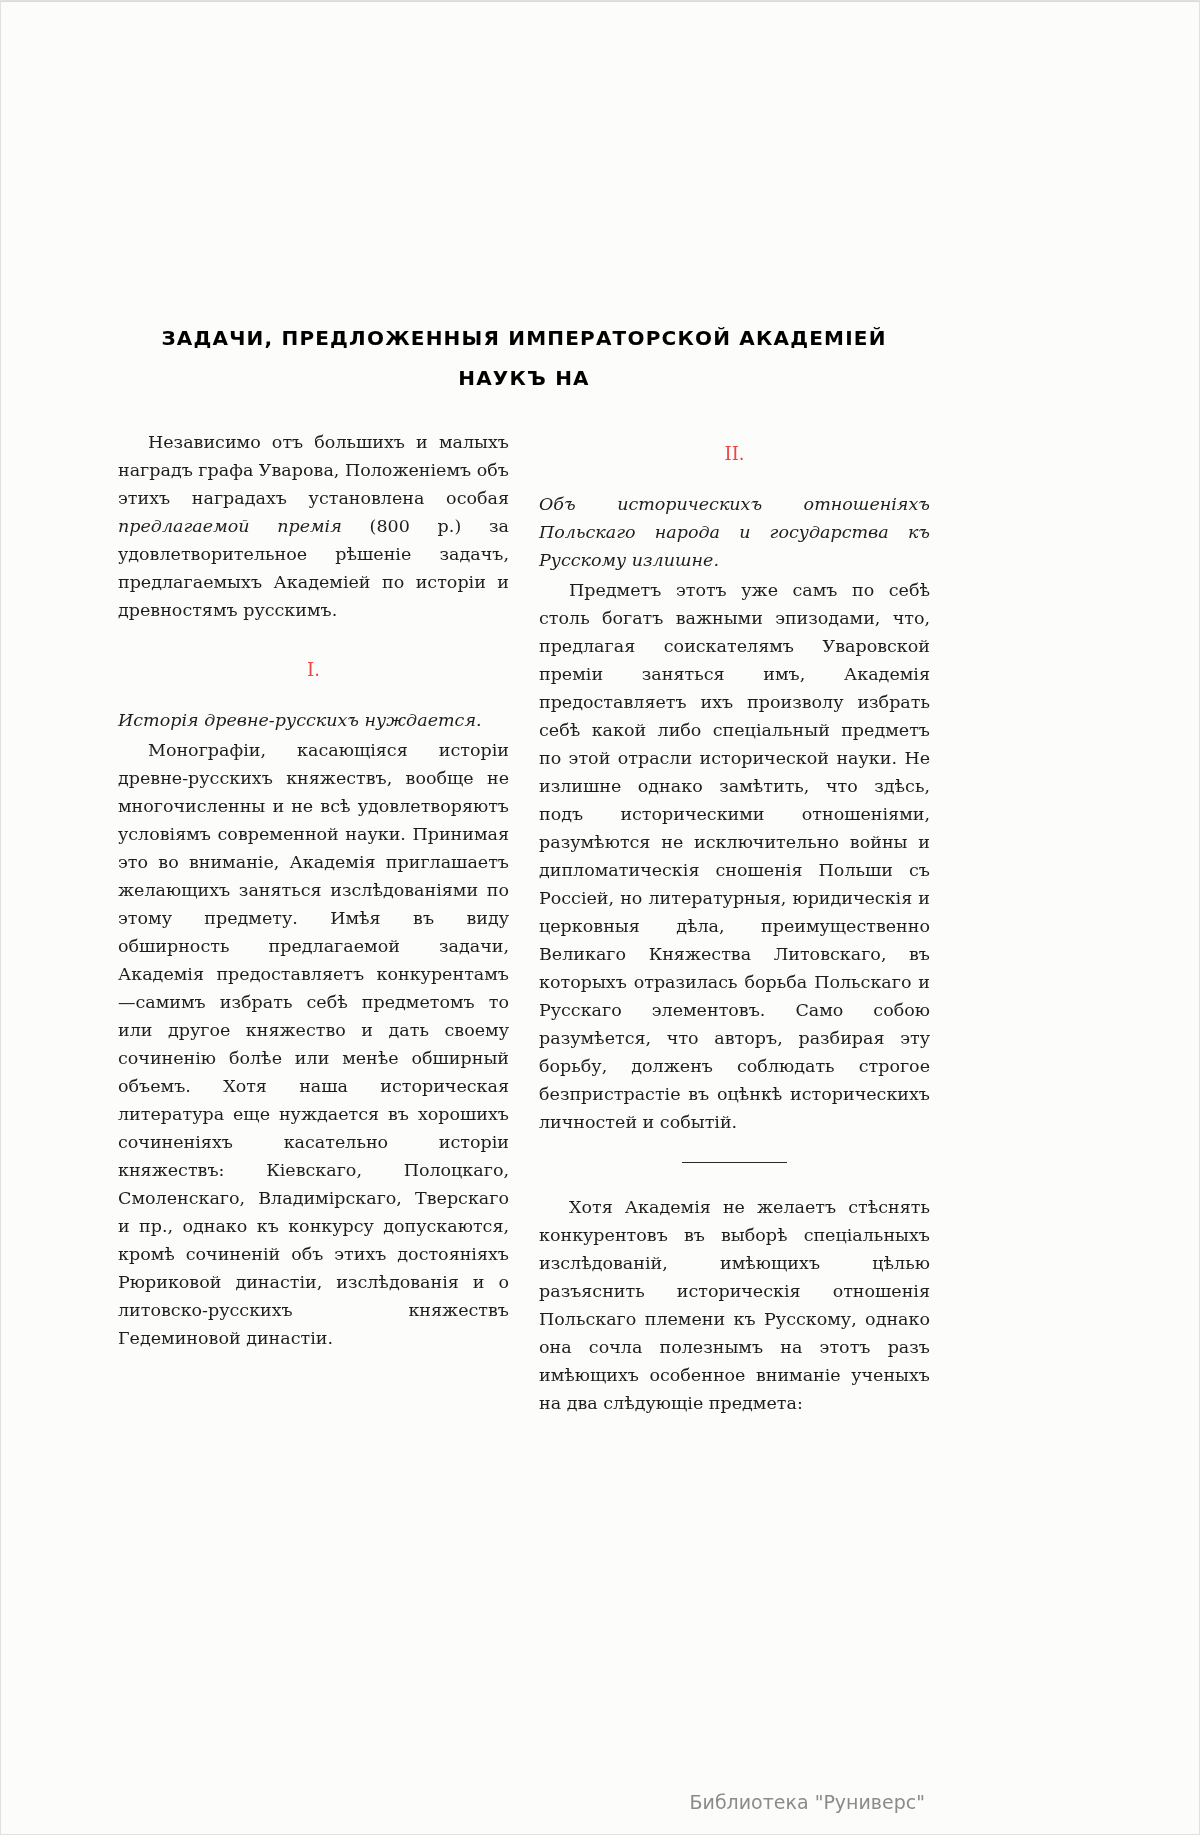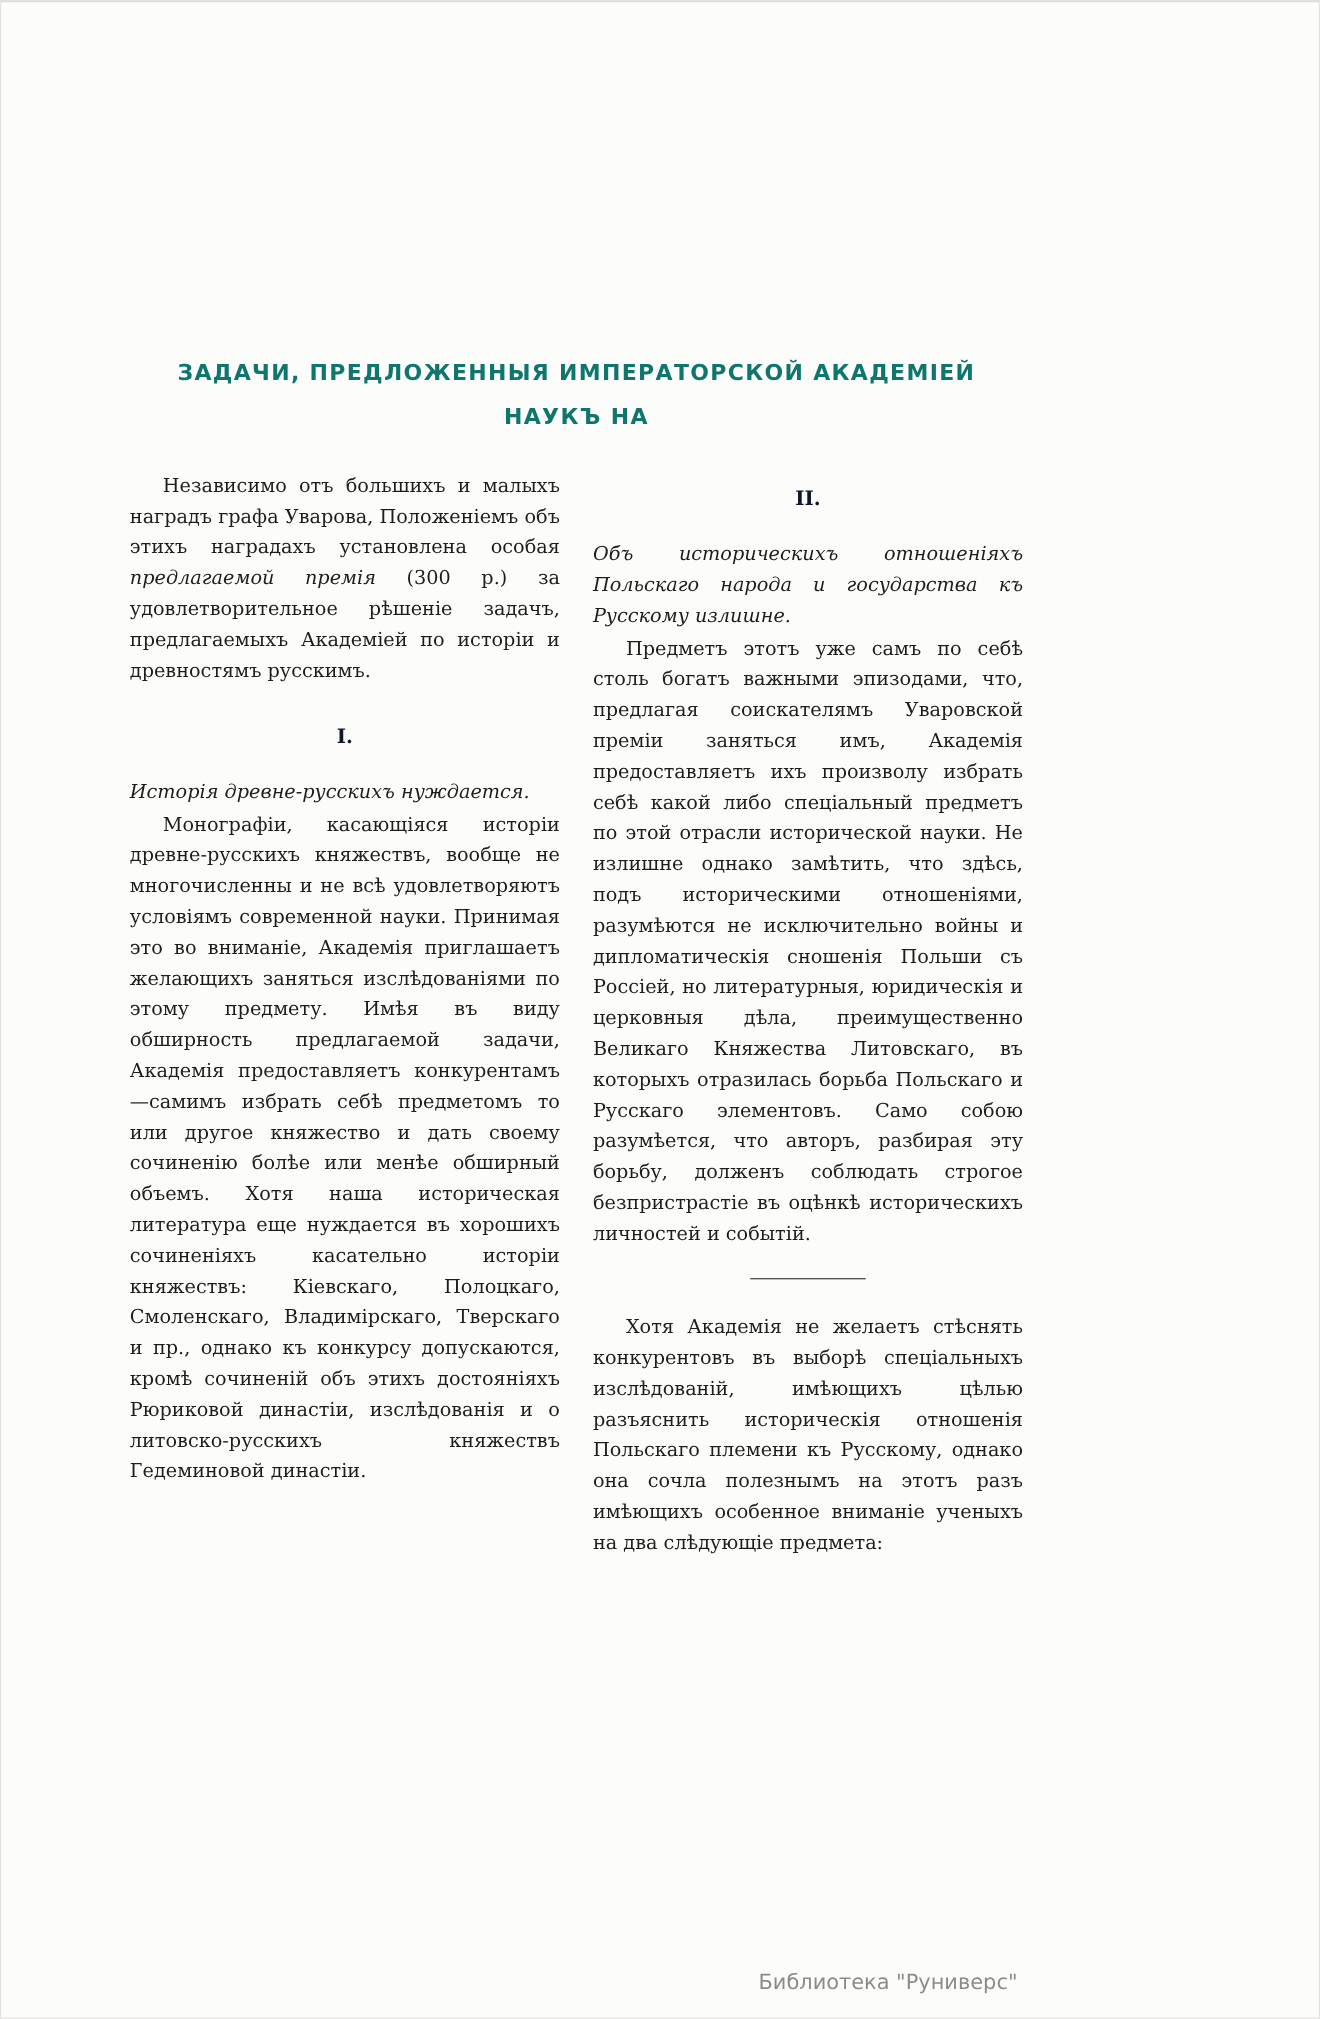--- a/index.html
+++ b/index.html
@@ -24,21 +24,21 @@
   }
 
   .title {
     margin: 0;
     font-family: "DejaVu Sans", "Liberation Sans", sans-serif;
     font-weight: 700;
     font-size: 20px;
     line-height: 40px;
     letter-spacing: 1.2px;
     text-align: center;
-    color: #0f766e;
+    color: #000000;
   }
 
   .columns {
     display: flex;
     gap: 30px;
     margin-top: 30px;
   }
 
   .col {
     flex: 1 1 0;
@@ -49,22 +49,21 @@
     text-align: justify;
   }
 
   .col p { margin: 0; text-indent: 30px; }
 
   .section-num {
     text-align: center;
     text-indent: 0;
     margin: 32px 0 22px 0;
     font-size: 18px;
-    color: #0f172a;
-    font-weight: bold;
+    color: #ef4444;
   }
   .section-num.first { margin-top: 12px; }
 
   .subtitle {
     font-style: italic;
     text-indent: 0 !important;
     margin: 0 0 2px 0 !important;
   }
 
   .separator {
@@ -90,21 +89,21 @@
 <div class="page">
   <div class="content">
 
     <h1 class="title">
       <span>ЗАДАЧИ, ПРЕДЛОЖЕННЫЯ ИМПЕРАТОРСКОЙ АКАДЕМІЕЙ НАУКЪ НА</span><br>
     </h1>
 
     <div class="columns">
 
       <div class="col">
-        <p><span>Независимо отъ большихъ и малыхъ наградъ графа Уварова, Положеніемъ объ этихъ наградахъ установлена особая </span><i>предлагаемой премія</i><span> (300 р.) за удовлетворительное рѣшеніе задачъ, предлагаемыхъ Академіей по исторіи и древностямъ русскимъ.</span></p>
+        <p><span>Независимо отъ большихъ и малыхъ наградъ графа Уварова, Положеніемъ объ этихъ наградахъ установлена особая </span><i>предлагаемой премія</i><span> (800 р.) за удовлетворительное рѣшеніе задачъ, предлагаемыхъ Академіей по исторіи и древностямъ русскимъ.</span></p>
         <div class="section-num">I.</div>
         <p class="subtitle">Исторія древне-русскихъ нуждается.</p>
         <p>Монографіи, касающіяся исторіи древне-русскихъ княжествъ, вообще не многочисленны и не всѣ удовлетворяютъ условіямъ современной науки. Принимая это во вниманіе, Академія приглашаетъ желающихъ заняться изслѣдованіями по этому предмету. Имѣя въ виду обширность предлагаемой задачи, Академія предоставляетъ конкурентамъ—самимъ избрать себѣ предметомъ то или другое княжество и дать своему сочиненію болѣе или менѣе обширный объемъ. Хотя наша историческая литература еще нуждается въ хорошихъ сочиненіяхъ касательно исторіи княжествъ: Кіевскаго, Полоцкаго, Смоленскаго, Владимірскаго, Тверскаго и пр., однако къ конкурсу допускаются, кромѣ сочиненій объ этихъ достояніяхъ Рюриковой династіи, изслѣдованія и о литовско-русскихъ княжествъ Гедеминовой династіи.</p>
       </div>
 
       <div class="col">
         <div class="section-num first">II.</div>
         <p class="subtitle">Объ историческихъ отношеніяхъ Польскаго народа и государства къ Русскому излишне.</p>
         <p>Предметъ этотъ уже самъ по себѣ столь богатъ важными эпизодами, что, предлагая соискателямъ Уваровской преміи заняться имъ, Академія предоставляетъ ихъ произволу избрать себѣ какой либо спеціальный предметъ по этой отрасли исторической науки. Не излишне однако замѣтить, что здѣсь, подъ историческими отношеніями, разумѣются не исключительно войны и дипломатическія сношенія Польши съ Россіей, но литературныя, юридическія и церковныя дѣла, преимущественно Великаго Княжества Литовскаго, въ которыхъ отразилась борьба Польскаго и Русскаго элементовъ. Само собою разумѣется, что авторъ, разбирая эту борьбу, долженъ соблюдать строгое безпристрастіе въ оцѣнкѣ историческихъ личностей и событій.</p>
         <hr class="separator">

